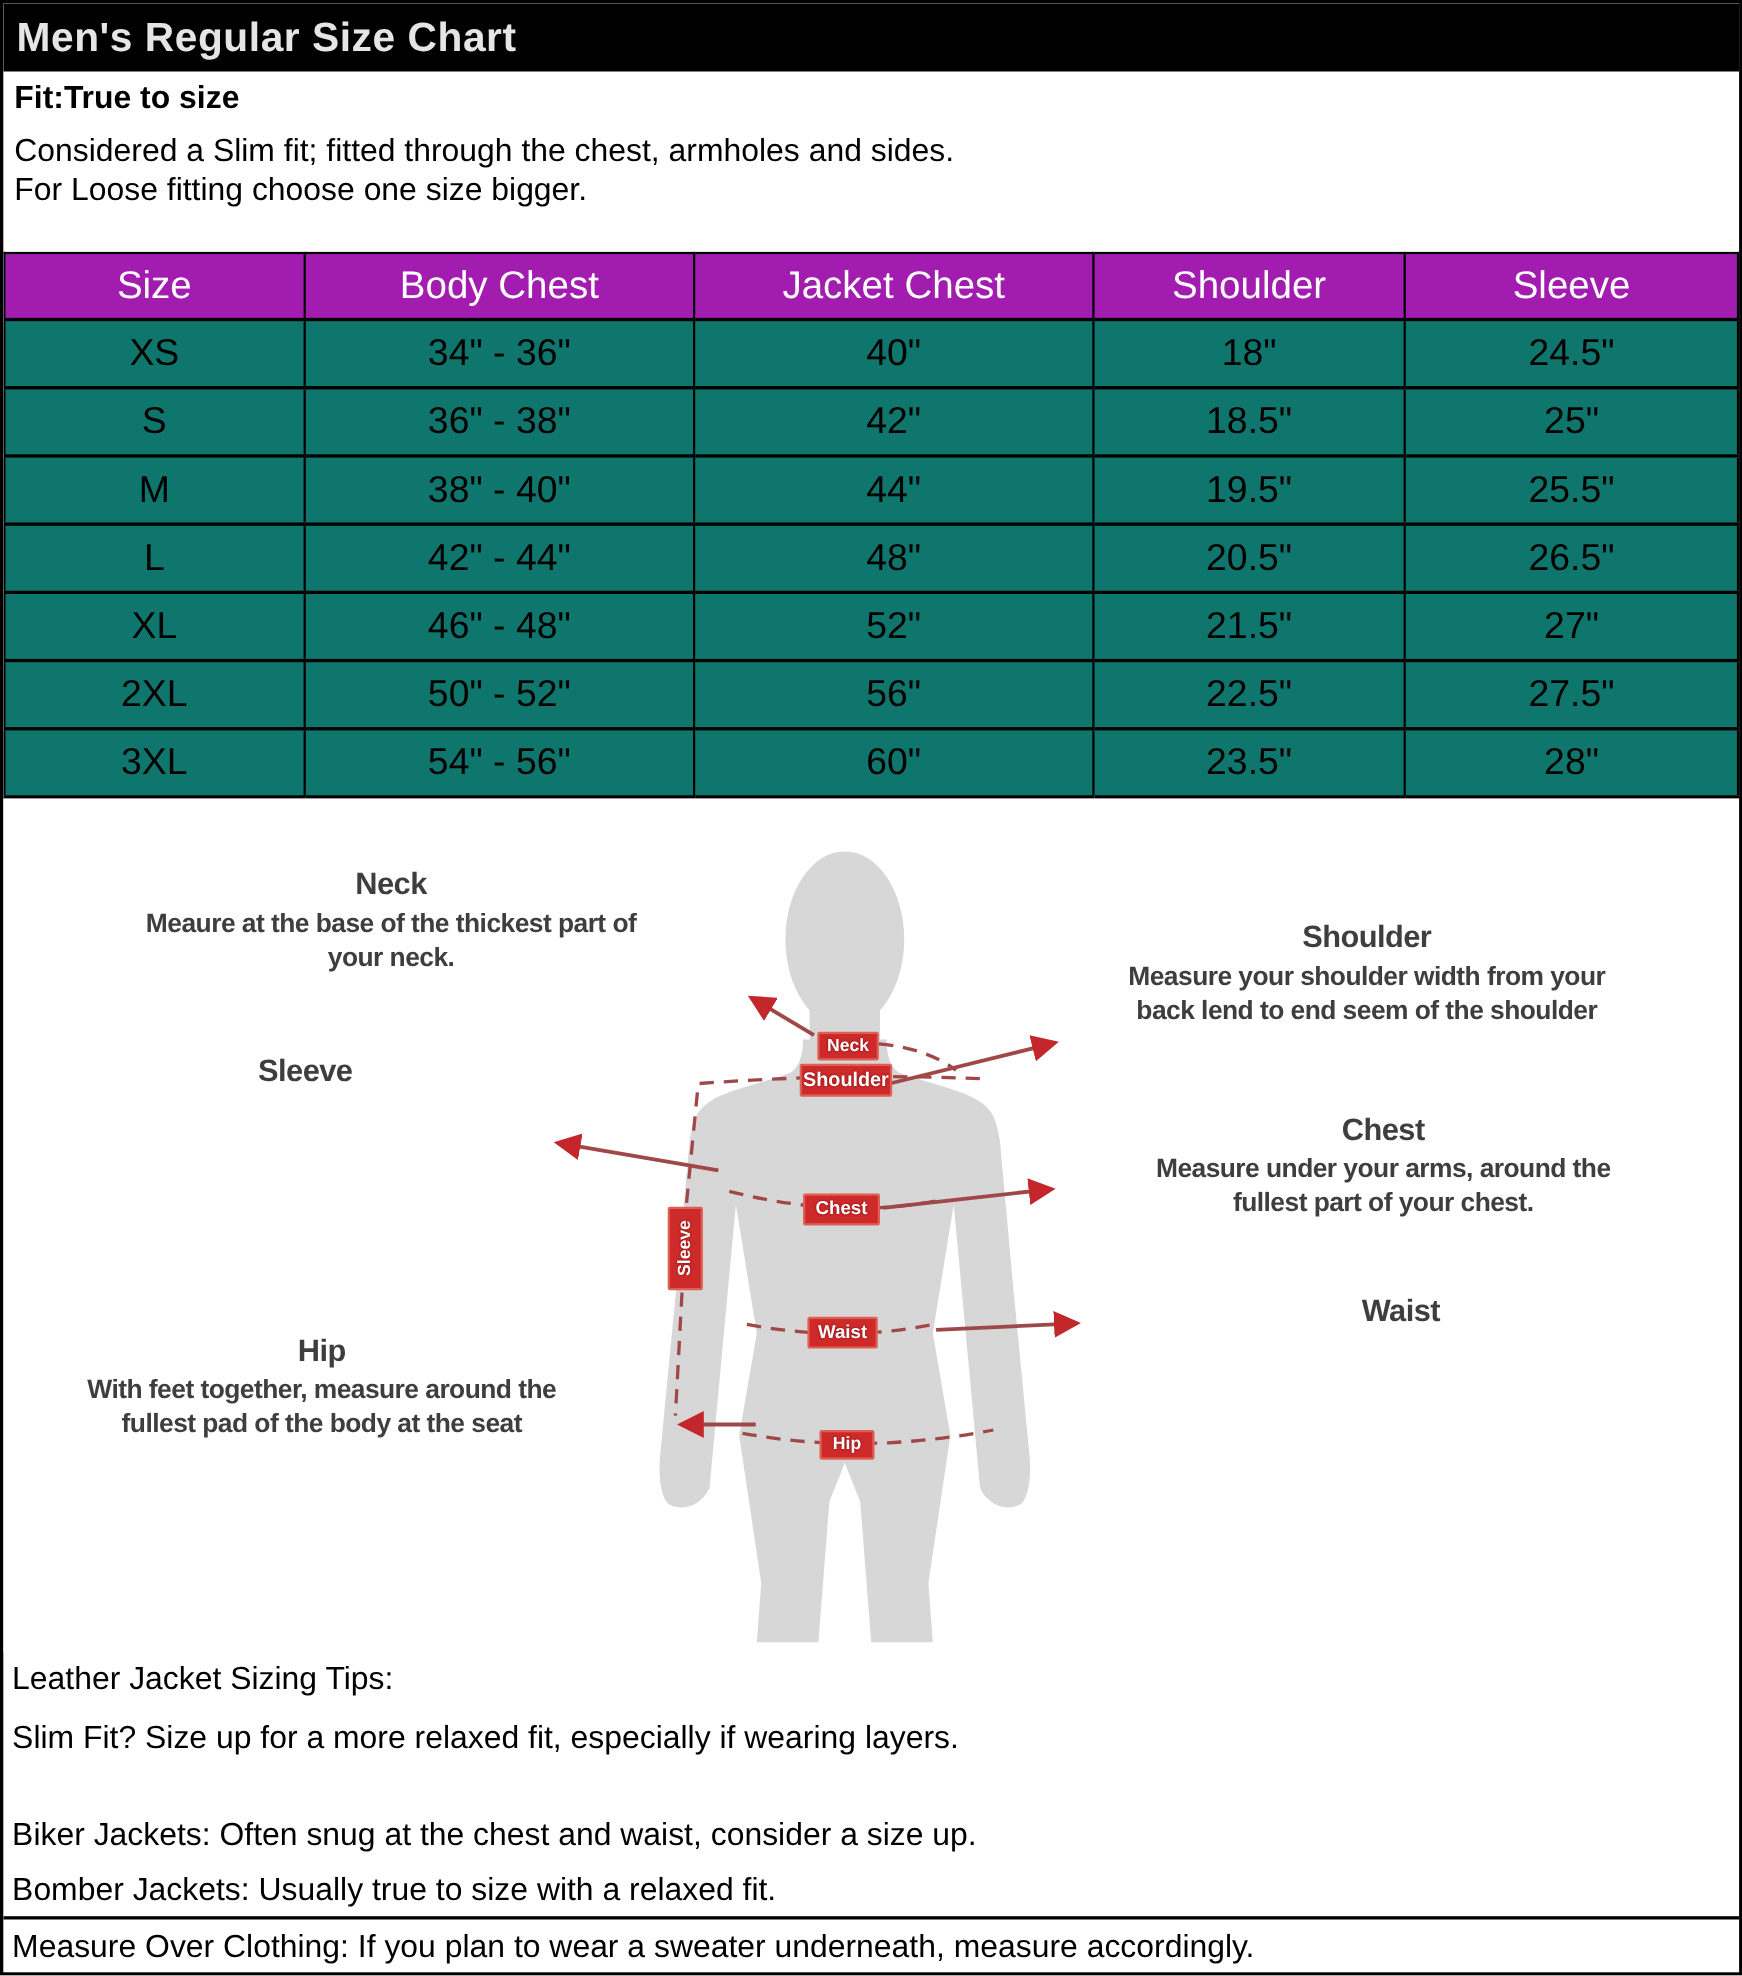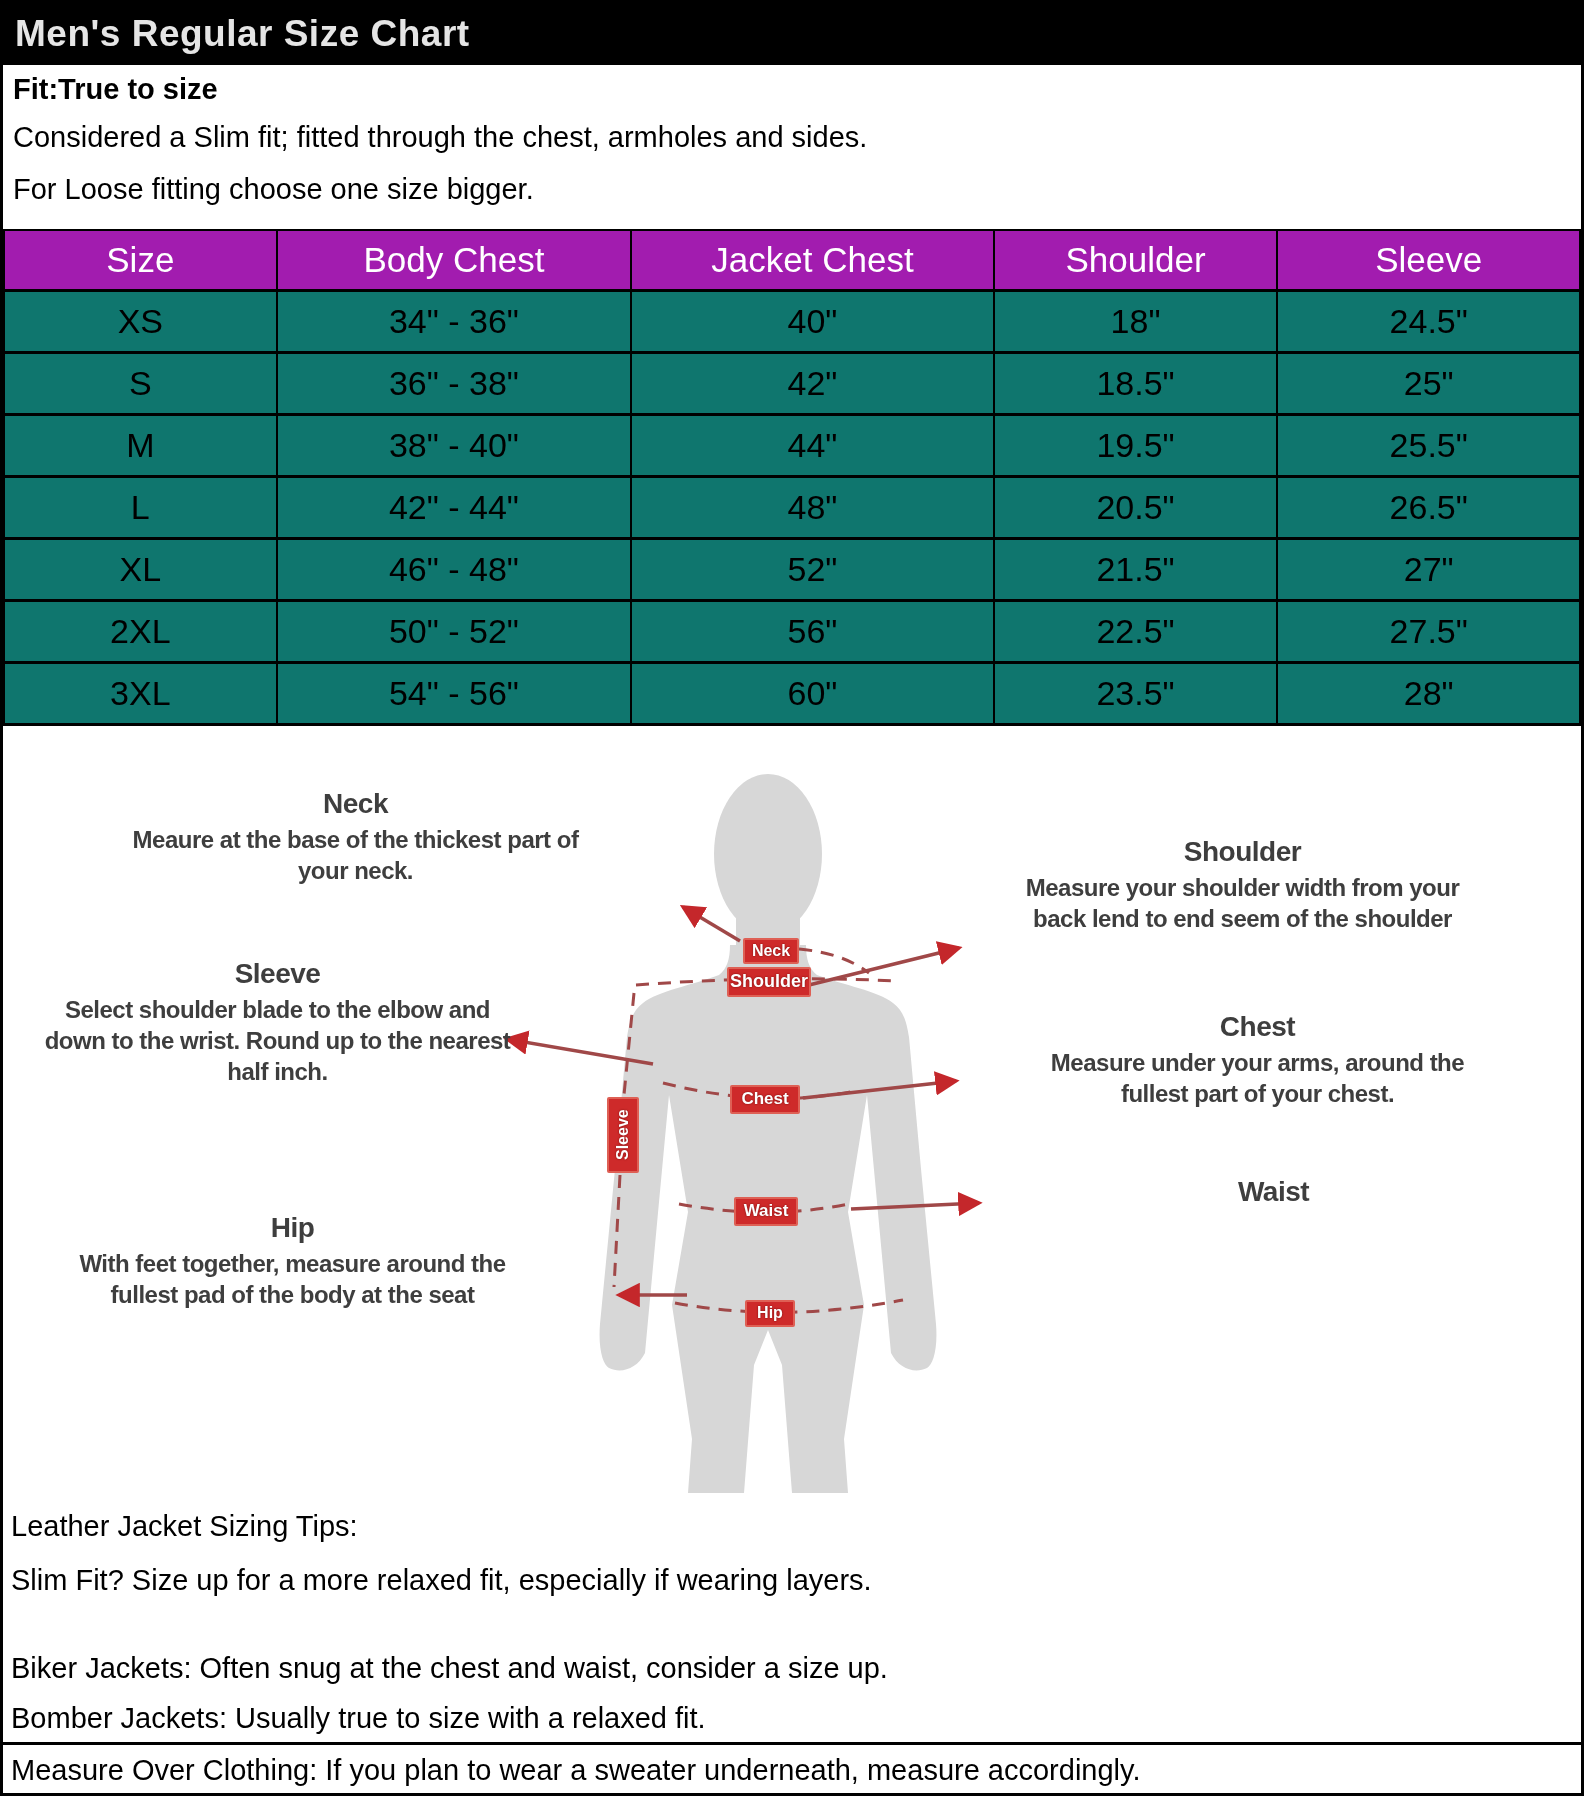--- a/index.html
+++ b/index.html
@@ -9,21 +9,21 @@
 
   
   .title-bar { height:62px; background:#000; color:#e5e5e5; display:flex; align-items:center; }
   .title-bar h1 { font-size:37px; font-weight:bold; padding-left:12px; letter-spacing:0.5px; }
 
   
   .intro { position:relative; height:164px; }
   .intro .line { position:absolute; left:10px; font-size:29px; color:#000; white-space:nowrap; }
   .intro .fit { top:8px; font-weight:bold; }
   .intro .l1 { top:56px; }
-  .intro .l2 { top:108px; }
+  .intro .l2 { top:92px; }
 
   
   table.size-table { width:100%; border-collapse:collapse; table-layout:fixed; }
   table.size-table th {
     background:#a21caf; color:#fff; font-weight:normal; font-size:35px;
     height:60px; text-align:center; border:2px solid #000;
   }
   table.size-table td {
     font-size:34px; color:#000; text-align:center; height:62px;
     border-top:3px solid #000; border-bottom:3px solid #000;
@@ -208,21 +208,20 @@
     <div class="tag tag-waist">Waist</div>
     <div class="tag tag-hip">Hip</div>
     <div class="tag tag-sleeve">Sleeve</div>
 
     <div class="anno anno-neck">
       <div class="anno-title">Neck</div>
       <div class="anno-text">Meaure at the base of the thickest part of your neck.</div>
     </div>
     <div class="anno anno-sleeve">
       <div class="anno-title">Sleeve</div>
-      <div class="anno-text">Select shoulder blade to the elbow and down to the wrist. Round up to the nearest half inch.</div>
     </div>
     <div class="anno anno-hip">
       <div class="anno-title">Hip</div>
       <div class="anno-text">With feet together, measure around the fullest pad of the body at the seat</div>
     </div>
     <div class="anno anno-shoulder">
       <div class="anno-title">Shoulder</div>
       <div class="anno-text">Measure your shoulder width from your back lend to end seem of the shoulder</div>
     </div>
     <div class="anno anno-chest">

